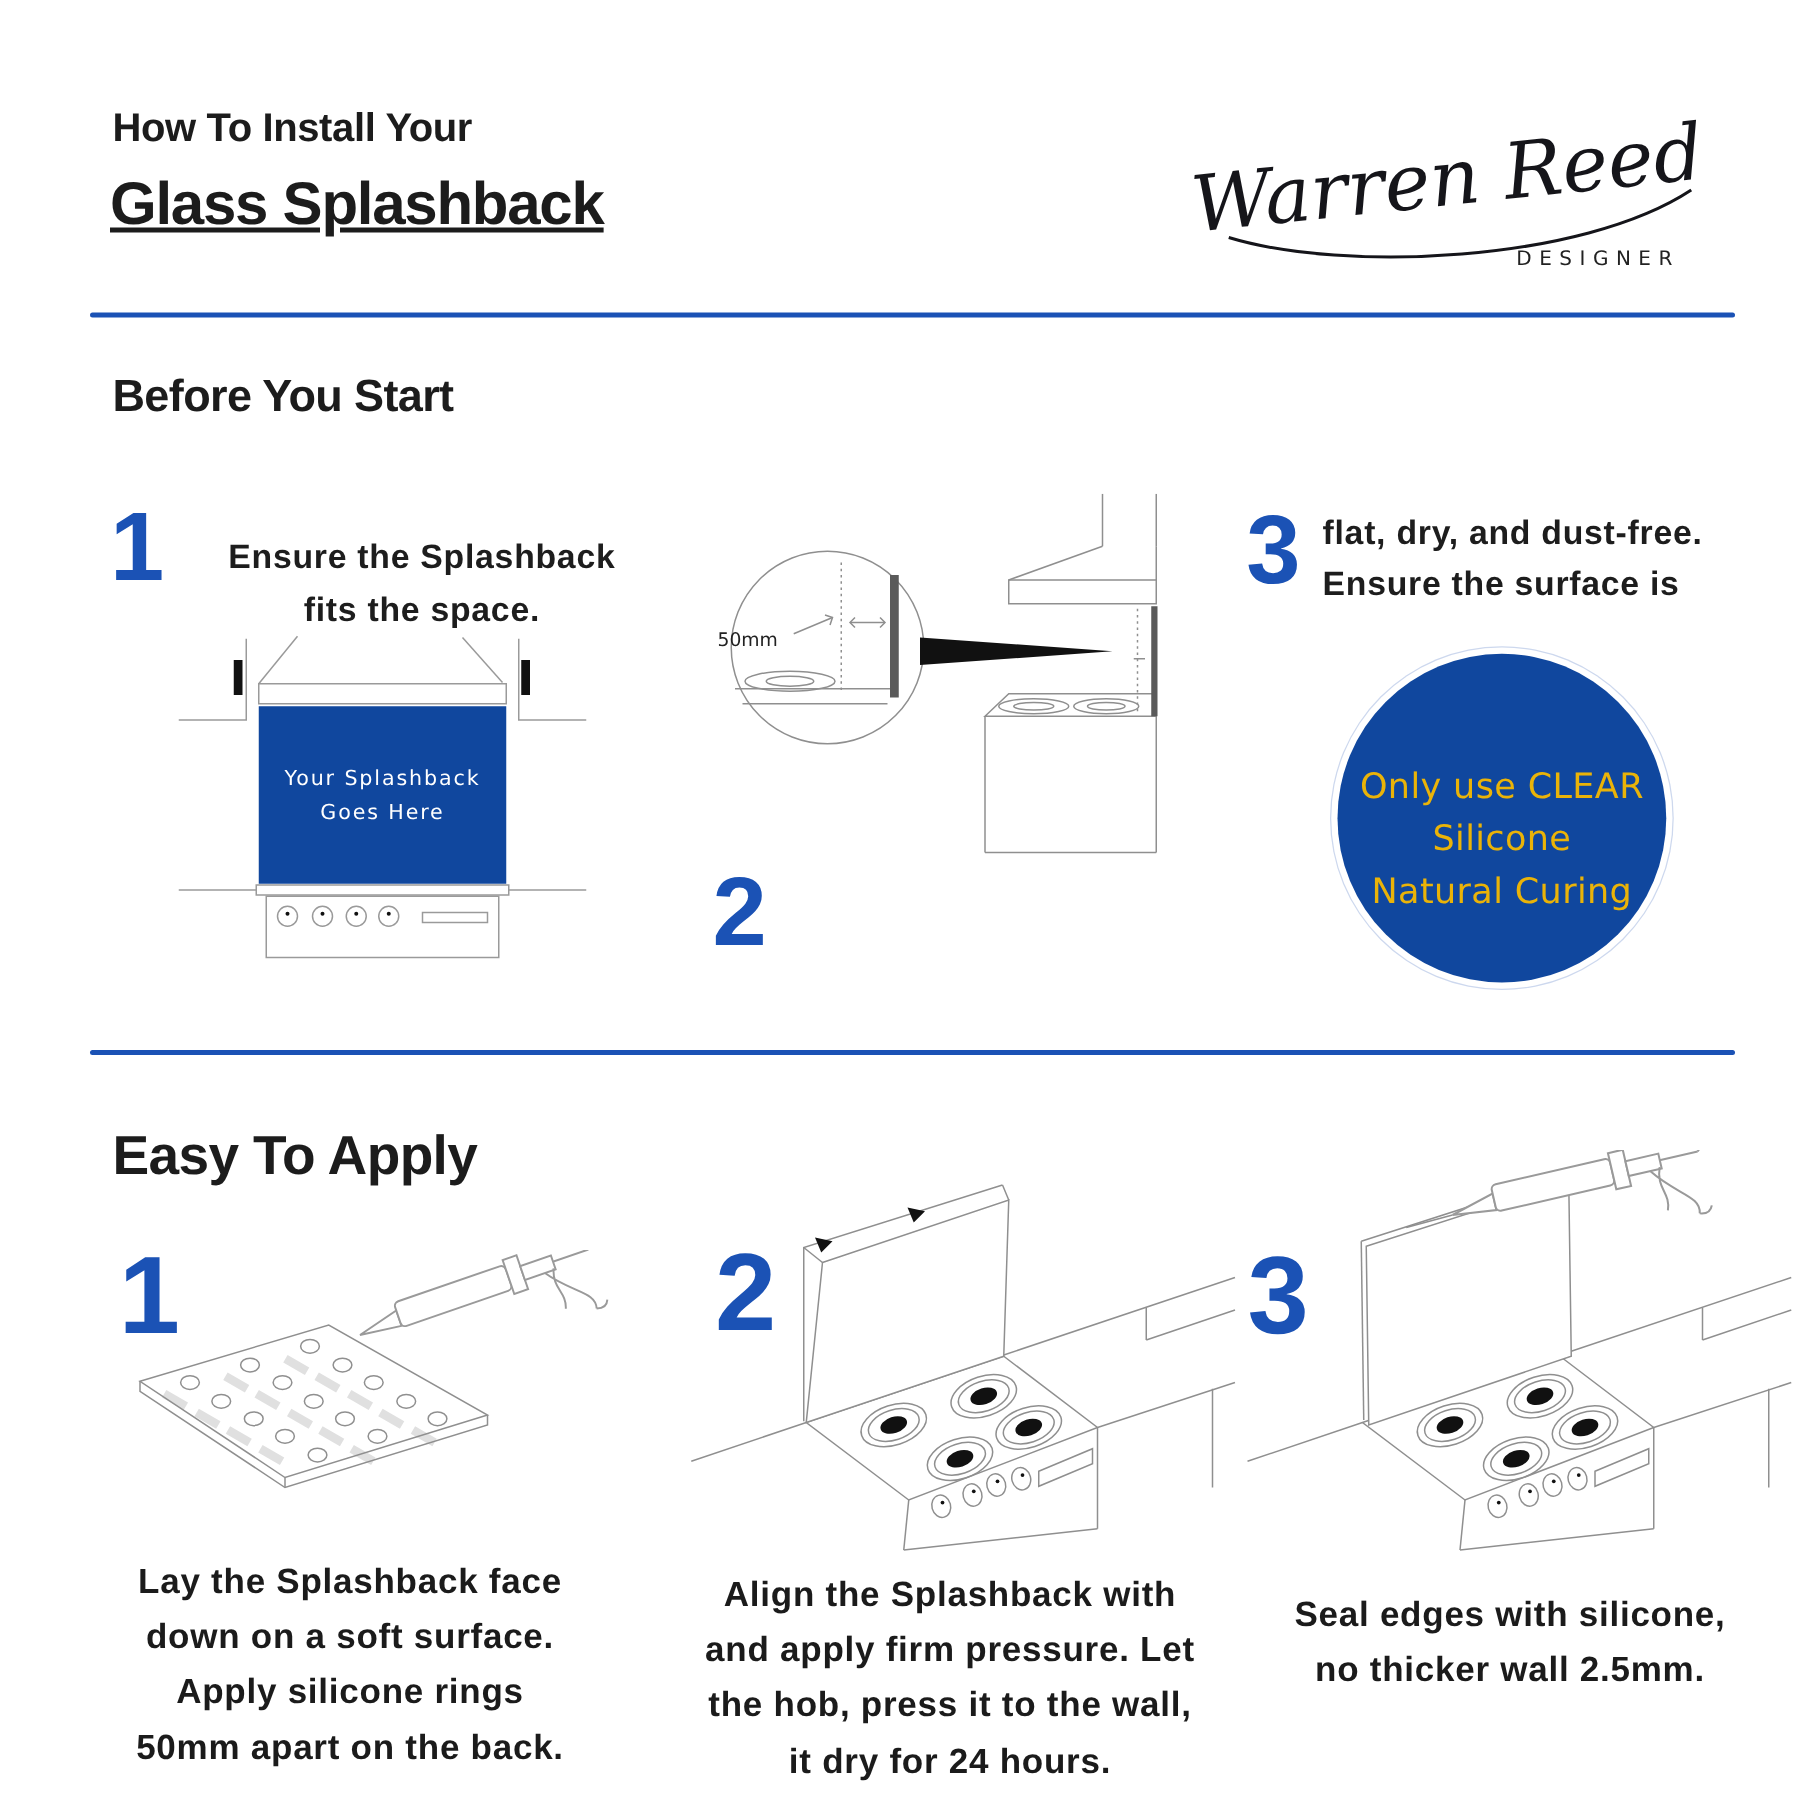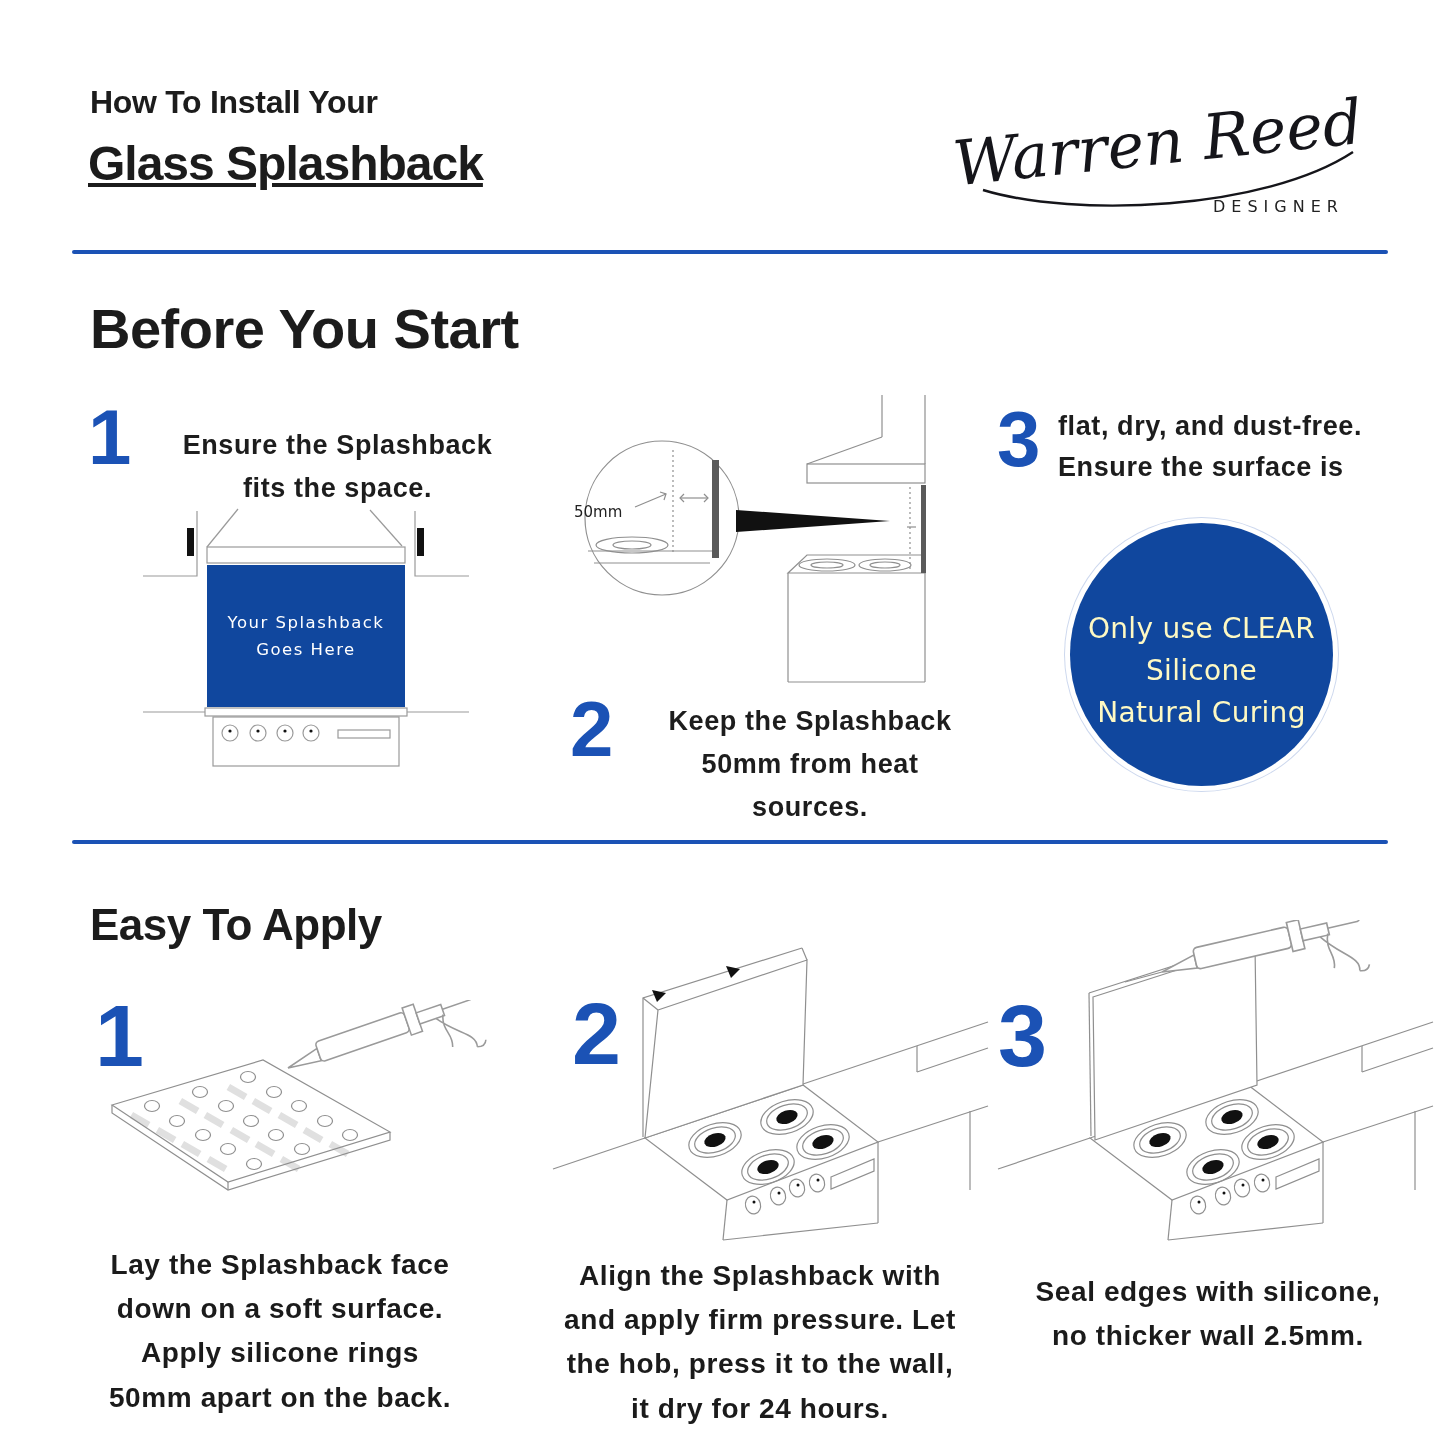--- a/index.html
+++ b/index.html
@@ -2,32 +2,32 @@
 <html><head>
 <meta charset="utf-8">
 <style>
   html,body{margin:0;padding:0;background:#fff;}
   #sheet{position:relative;width:1445px;height:1445px;background:#ffffff;overflow:hidden;
          font-family:"Liberation Sans",sans-serif;color:#1c1c1c;}
   .abs{position:absolute;}
   .title1{font-size:32px;font-weight:700;letter-spacing:-.3px;}
   .title2{font-size:48px;font-weight:700;letter-spacing:-1px;text-decoration:underline;}
   .divider{height:4px;background:#1B52B5;border-radius:2px;}
-  .sect-h{font-size:56px;font-weight:700;letter-spacing:-.5px;}
+  .sect-h{font-size:36px;font-weight:700;letter-spacing:-.5px;}
   .stepnum{color:#1B52B5;font-weight:700;line-height:1;font-size:78px;}
   .stepnum.big{font-size:88px;}
   .steptext{font-weight:700;font-size:27px;line-height:1.6;letter-spacing:.6px;color:#1d1d1d;}
   .center{text-align:center;}
   .caption{font-weight:700;font-size:28px;line-height:1.58;letter-spacing:.6px;color:#1b1b1b;text-align:center;}
   .ln{white-space:nowrap;}
   .circle-badge{width:263px;height:263px;border-radius:50%;background:#10479E;
       box-shadow:0 0 0 5px #ffffff,0 0 0 6px #cdd8ee;
       display:flex;align-items:center;justify-content:center;}
   .circle-badge .txt{font-family:"DejaVu Sans",sans-serif;font-weight:400;font-size:28px;
-      line-height:1.5;color:#fef9c3;text-align:center;letter-spacing:.3px;margin-top:32px;}
+      line-height:1.5;color:#eab308;text-align:center;letter-spacing:.3px;margin-top:32px;}
   svg{display:block;}
   svg text{font-family:"DejaVu Sans",sans-serif;}
   .logo-name{font-family:"DejaVu Serif",serif;font-style:italic;}
 </style>
 </head>
 <body>
 
 <div id="sheet">
 
   <div class="abs title1" style="left:90px;top:84px;">How To Install Your</div>
@@ -116,25 +116,20 @@
       <line x1="350" y1="92" x2="350" y2="176" stroke-dasharray="2 3"></line>
       <line x1="347" y1="132" x2="356" y2="132"></line>
     </g>
     <rect x="152" y="65" width="7" height="98" fill="#5a5a5a" stroke="none"></rect>
     <rect x="361" y="90" width="5" height="88" fill="#5a5a5a" stroke="none"></rect>
     <polygon points="176,115 176,137 330,126" fill="#111" stroke="none"></polygon>
     <text x="14" y="122" font-size="15" fill="#222">50mm</text>
   </svg>
 
   <div class="abs stepnum" style="left:570px;top:690px;">2</div>
-  <div class="abs steptext center" style="left:645px;top:700px;width:330px;">
-    <div class="ln">Keep the Splashback</div>
-    <div class="ln">50mm from heat</div>
-    <div class="ln">sources.</div>
-  </div>
 
   <div class="abs stepnum" style="left:997px;top:400px;">3</div>
   <div class="abs steptext" style="left:1058px;top:406px;width:370px;line-height:1.5;">
     <div class="ln">flat, dry, and dust-free.</div>
     <div class="ln">Ensure the surface is</div>
   </div>
 
   <div class="abs circle-badge" style="left:1070px;top:523px;">
     <div class="txt">
       <div class="ln">Only use CLEAR</div>

